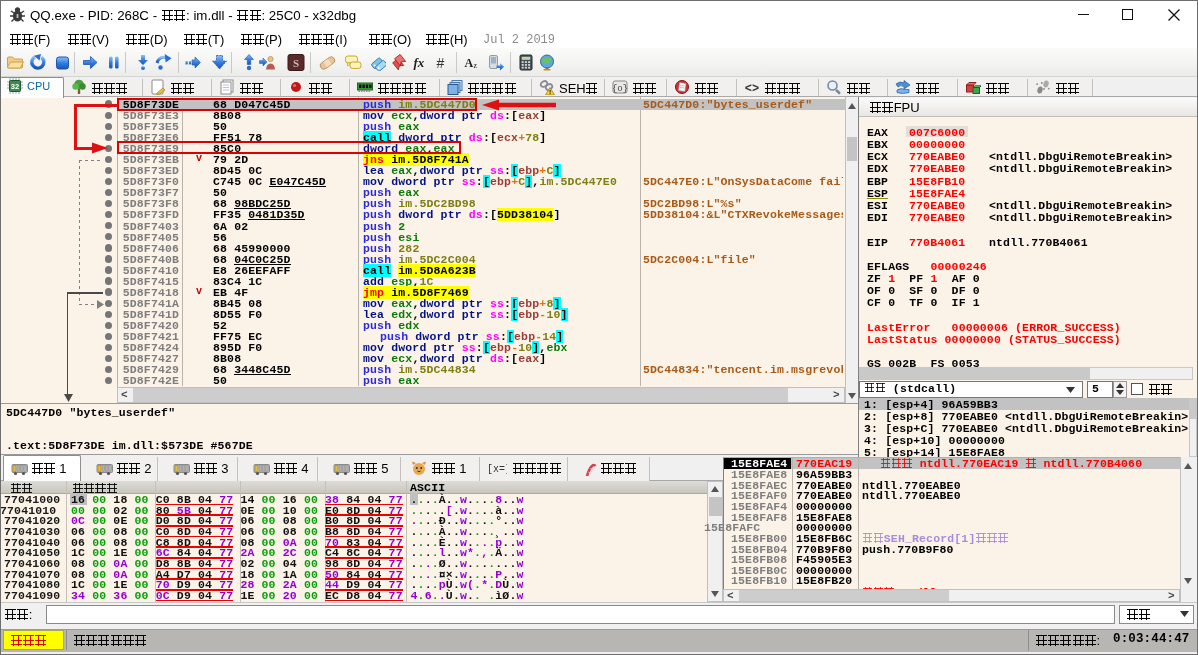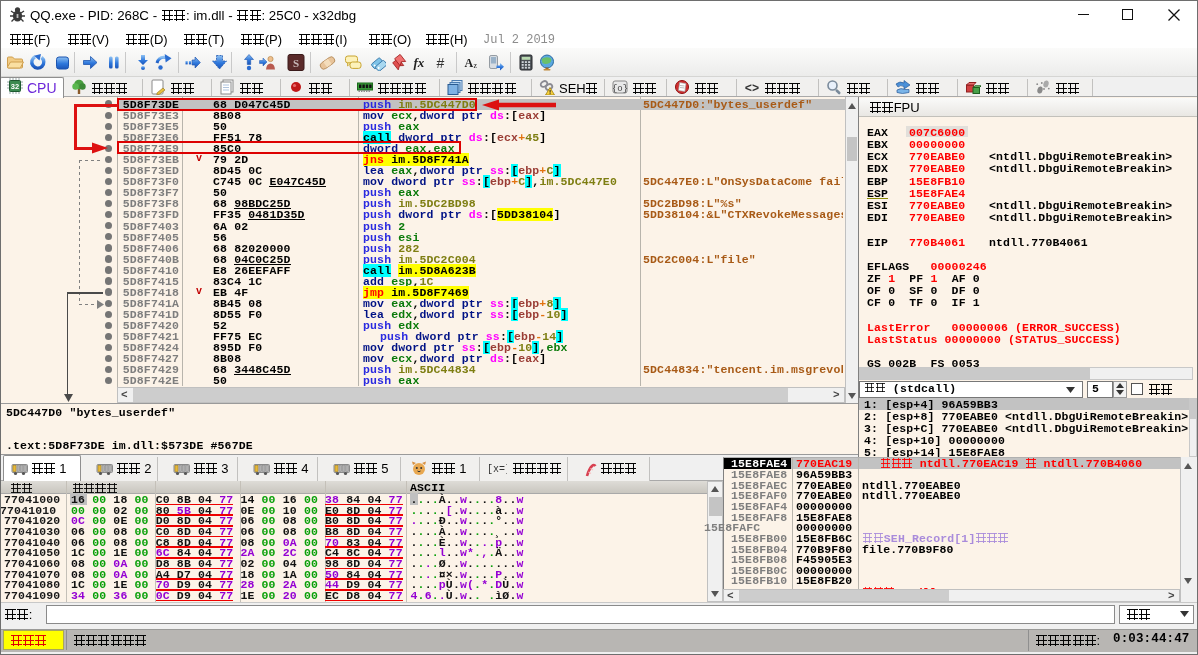--- a/index.html
+++ b/index.html
@@ -173,21 +173,21 @@
   </svg>
 <div class="a" style="left:1px;top:77px;width:1196px;height:20px;background:#f0f0f0;border-bottom:1px solid #a9a9a9"></div>
 <div class="a" style="left:0px;top:77px;width:64px;height:21px;background:#fff;border:1px solid #8f8f8f;border-bottom:none;border-radius:2px 2px 0 0;z-index:3"></div>
 <div class="a" style="left:7px;top:78px;width:16px;height:17px;z-index:5"><svg width="16" height="16" viewBox="0 0 16 16">
       <g stroke="#9aa" stroke-width="1">
         <path d="M3 0 L3 3 M6 0 L6 3 M9 0 L9 3 M12 0 L12 3 M3 13 L3 16 M6 13 L6 16 M9 13 L9 16 M12 13 L12 16 M0 4 L3 4 M0 7 L3 7 M0 10 L3 10 M13 4 L16 4 M13 7 L16 7 M13 10 L16 10"></path>
       </g>
       <rect x="2.5" y="2.5" width="11" height="11" rx="1" fill="#3c8a50" stroke="#1e5a30"></rect>
       <text x="8" y="11" font-size="7.5" font-weight="bold" fill="#fff" text-anchor="middle" font-family="Liberation Sans">32</text>
     </svg></div>
-<div class="a" style="left:27px;top:80px;font-size:14px;color:#6d28d9;z-index:5">CPU</div>
+<div class="a" style="left:27px;top:80px;font-size:11px;color:#0369a1;z-index:5">CPU</div>
 <div class="a" style="left:64px;top:79px;width:79px;height:17px;background:#f1f0ee;border-right:1px solid #c2c1bf"></div>
 <div class="a" style="left:71px;top:79px;width:16px;height:17px;z-index:5"><svg width="16" height="16" viewBox="0 0 16 16">
       <rect x="6.8" y="9" width="2.4" height="6" fill="#8a5a2a"></rect>
       <circle cx="8" cy="5.5" r="4.8" fill="#4aa040"></circle>
       <circle cx="4.5" cy="7.5" r="3.2" fill="#5ab84e"></circle>
       <circle cx="11.5" cy="7.5" r="3.2" fill="#3c8a36"></circle>
     </svg></div>
 <div class="a" style="left:91px;top:81px;font-size:13px;color:#000;z-index:5"><i class="g"></i><i class="g"></i><i class="g"></i></div>
 <div class="a" style="left:143px;top:79px;width:69px;height:17px;background:#f1f0ee;border-right:1px solid #c2c1bf"></div>
 <div class="a" style="left:150px;top:79px;width:16px;height:17px;z-index:5"><svg width="16" height="16" viewBox="0 0 16 16">
@@ -312,21 +312,21 @@
 <div class="a mono" style="left:122.7px;top:109.9px;color:#7e7e7e">5D8F73E3</div>
 <div class="a mono" style="left:213px;top:109.9px;color:#000">8B08</div>
 <div class="a mono" style="left:363px;top:109.9px;color:#000"><span class="n">mov</span> <span class="gr">ecx</span>,<span class="n">dword ptr </span><span class="m">ds</span>:[<span class="r">eax</span>]</div>
 <div class="a" style="left:105px;top:111.5px;width:7.4px;height:7.4px;border-radius:50%;background:#757575"></div>
 <div class="a mono" style="left:122.7px;top:120.9px;color:#7e7e7e">5D8F73E5</div>
 <div class="a mono" style="left:213px;top:120.9px;color:#000">50</div>
 <div class="a mono" style="left:363px;top:120.9px;color:#000"><span class="b">push</span> <span class="gr">eax</span></div>
 <div class="a" style="left:105px;top:122.5px;width:7.4px;height:7.4px;border-radius:50%;background:#757575"></div>
 <div class="a mono" style="left:122.7px;top:132.0px;color:#7e7e7e">5D8F73E6</div>
 <div class="a mono" style="left:213px;top:132.0px;color:#000">FF51 78</div>
-<div class="a mono" style="left:363px;top:132.0px;color:#000"><span class="cb">call</span> <span class="n">dword ptr </span><span class="m">ds</span>:[<span class="r">ecx</span><span class="or">+</span><span class="o">45</span>]</div>
+<div class="a mono" style="left:363px;top:132.0px;color:#000"><span class="cb">call</span> <span class="n">dword ptr </span><span class="m">ds</span>:[<span class="r">ecx</span><span class="or">+</span><span class="o">78</span>]</div>
 <div class="a" style="left:105px;top:133.6px;width:7.4px;height:7.4px;border-radius:50%;background:#757575"></div>
 <div class="a mono" style="left:122.7px;top:143.0px;color:#7e7e7e">5D8F73E9</div>
 <div class="a mono" style="left:213px;top:143.0px;color:#000">85C0</div>
 <div class="a mono" style="left:363px;top:143.0px;color:#000"><span class="n">dword</span> <span class="gr">eax</span>,<span class="gr">eax</span></div>
 <div class="a" style="left:105px;top:144.6px;width:7.4px;height:7.4px;border-radius:50%;background:#757575"></div>
 <div class="a mono" style="left:122.7px;top:154.1px;color:#7e7e7e">5D8F73EB</div>
 <div class="a mono" style="left:213px;top:154.1px;color:#000">79 2D</div>
 <div class="a mono" style="left:196px;top:153.1px;font-size:10px;color:#c00000">v</div>
 <div class="a mono" style="left:363px;top:154.1px;color:#000"><span class="jr">jns</span><span class="yb"> </span><span class="yb">im.5D8F741A</span></div>
 <div class="a" style="left:105px;top:155.7px;width:7.4px;height:7.4px;border-radius:50%;background:#757575"></div>
@@ -358,21 +358,21 @@
 <div class="a" style="left:105px;top:211.0px;width:7.4px;height:7.4px;border-radius:50%;background:#757575"></div>
 <div class="a mono" style="left:122.7px;top:220.5px;color:#7e7e7e">5D8F7403</div>
 <div class="a mono" style="left:213px;top:220.5px;color:#000">6A 02</div>
 <div class="a mono" style="left:363px;top:220.5px;color:#000"><span class="b">push</span> <span class="gr">2</span></div>
 <div class="a" style="left:105px;top:222.1px;width:7.4px;height:7.4px;border-radius:50%;background:#757575"></div>
 <div class="a mono" style="left:122.7px;top:231.5px;color:#7e7e7e">5D8F7405</div>
 <div class="a mono" style="left:213px;top:231.5px;color:#000">56</div>
 <div class="a mono" style="left:363px;top:231.5px;color:#000"><span class="b">push</span> <span class="gr">esi</span></div>
 <div class="a" style="left:105px;top:233.1px;width:7.4px;height:7.4px;border-radius:50%;background:#757575"></div>
 <div class="a mono" style="left:122.7px;top:242.6px;color:#7e7e7e">5D8F7406</div>
-<div class="a mono" style="left:213px;top:242.6px;color:#000">68 82020000</div>
+<div class="a mono" style="left:213px;top:242.6px;color:#000">68 45990000</div>
 <div class="a mono" style="left:363px;top:242.6px;color:#000"><span class="b">push</span> <span class="o">282</span></div>
 <div class="a" style="left:105px;top:244.2px;width:7.4px;height:7.4px;border-radius:50%;background:#757575"></div>
 <div class="a mono" style="left:122.7px;top:253.6px;color:#7e7e7e">5D8F740B</div>
 <div class="a mono" style="left:213px;top:253.6px;color:#000">68 04C0C25D</div>
 <div class="a" style="left:234.2px;top:263.5px;width:56.4px;height:1.2px;background:#000"></div>
 <div class="a mono" style="left:363px;top:253.6px;color:#000"><span class="b">push</span> <span class="o">im.5DC2C004</span></div>
 <div class="a mono" style="left:643px;top:253.6px;color:#a85a16;width:200px;overflow:hidden">5DC2C004:L"file"</div>
 <div class="a" style="left:105px;top:255.2px;width:7.4px;height:7.4px;border-radius:50%;background:#757575"></div>
 <div class="a mono" style="left:122.7px;top:264.7px;color:#7e7e7e">5D8F7410</div>
 <div class="a mono" style="left:213px;top:264.7px;color:#000">E8 26EEFAFF</div>
@@ -685,21 +685,21 @@
 <div class="a mono" style="left:796px;top:500.9px;color:#000">00000000</div>
 <div class="a mono" style="left:731px;top:511.5px;color:#7e7e7e">15E8FAF8</div>
 <div class="a mono" style="left:796px;top:511.5px;color:#000">15E8FAE8</div>
 <div class="a mono" style="left:704px;top:522.2px;color:#7e7e7e">15E8FAFC</div>
 <div class="a mono" style="left:796px;top:522.2px;color:#000">00000000</div>
 <div class="a mono" style="left:731px;top:532.8px;color:#7e7e7e">15E8FB00</div>
 <div class="a mono" style="left:796px;top:532.8px;color:#000">15E8FB6C</div>
 <div class="a mono" style="left:862px;top:532.8px;color:#a98bdb"><i class="g"></i><i class="g"></i>SEH_Record[1]<i class="g"></i><i class="g"></i><i class="g"></i></div>
 <div class="a mono" style="left:731px;top:543.5px;color:#7e7e7e">15E8FB04</div>
 <div class="a mono" style="left:796px;top:543.5px;color:#000">770B9F80</div>
-<div class="a mono" style="left:862px;top:543.5px;color:#000">file.770B9F80</div>
+<div class="a mono" style="left:862px;top:543.5px;color:#000">push.770B9F80</div>
 <div class="a mono" style="left:731px;top:554.1px;color:#7e7e7e">15E8FB08</div>
 <div class="a mono" style="left:796px;top:554.1px;color:#000">F45905E3</div>
 <div class="a mono" style="left:731px;top:564.8px;color:#7e7e7e">15E8FB0C</div>
 <div class="a mono" style="left:796px;top:564.8px;color:#000">00000000</div>
 <div class="a mono" style="left:731px;top:575.4px;color:#7e7e7e">15E8FB10</div>
 <div class="a mono" style="left:796px;top:575.4px;color:#000">15E8FB20</div>
 <div class="a mono" style="left:862px;top:587px;color:#ff0000;height:3px;overflow:hidden"><i class="g"></i><i class="g"></i><i class="g"></i> ntdll.770B4061</div>
 <div class="a" style="left:791.5px;top:458px;width:1px;height:131px;background:#b8b4ac"></div>
 <div class="a" style="left:857.5px;top:458px;width:1px;height:131px;background:#b8b4ac"></div>
 <div class="a" style="left:723px;top:589px;width:457px;height:13px;background:#f0f0f0;border:1px solid #c0c0c0"></div>

